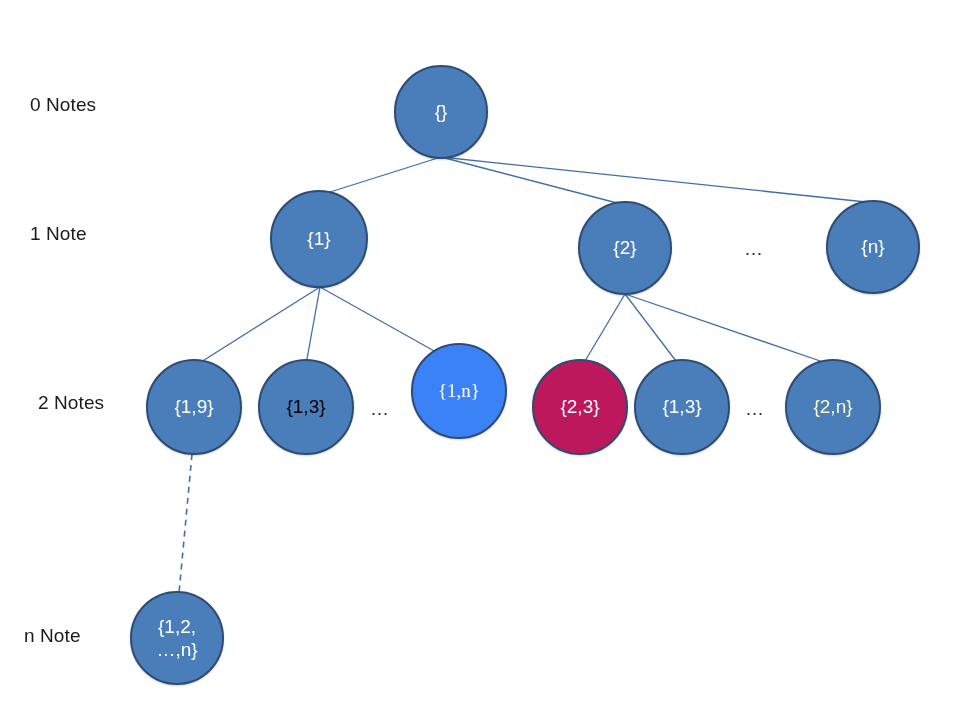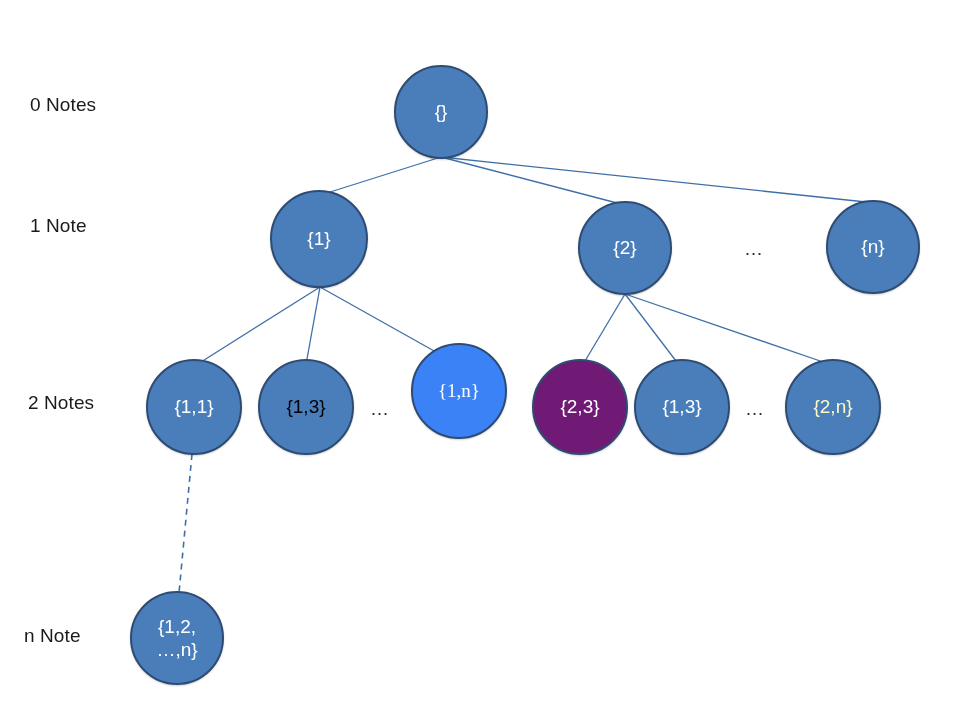--- a/index.html
+++ b/index.html
@@ -74,47 +74,47 @@
       <line x1="320" y1="240" x2="307" y2="312" stroke="#3F6FA8" stroke-width="1.3"></line>
       <line x1="320" y1="240" x2="452" y2="314" stroke="#3F6FA8" stroke-width="1.3"></line>
       <line x1="625" y1="247" x2="585" y2="314" stroke="#3F6FA8" stroke-width="1.3"></line>
       <line x1="625" y1="247" x2="676" y2="314" stroke="#3F6FA8" stroke-width="1.3"></line>
       <line x1="625" y1="247" x2="826" y2="316" stroke="#3F6FA8" stroke-width="1.3"></line>
       <line x1="192" y1="407" x2="179" y2="546" stroke="#3F6FA8" stroke-width="1.6" stroke-dasharray="6,5"></line>
     </svg>
 
   <div id="labels-layer">
       <div class="level-label" style="left: 30px; top: 47px;">0 Notes</div>
-      <div class="level-label" style="left: 30px; top: 168px;">1 Note</div>
-      <div class="level-label" style="left: 28px; top: 345px; text-align: center;">2 Notes</div>
+      <div class="level-label" style="left: 30px; top: 176px;">1 Note</div>
+      <div class="level-label" style="left: 38px; top: 345px; text-align: center;">2 Notes</div>
       <div class="level-label" style="left: 24px; top: 578px;">n Note</div>
     </div>
   <div id="nodes-layer">
       <div class="node" style="left: 394px; top: 18px; width: 94px; height: 94px; background: rgb(74, 126, 187); border-color: rgb(46, 75, 115); color: rgb(255, 255, 255);">
         <span class="node-label">{}</span>
       </div>
       <div class="node" style="left: 270px; top: 143px; width: 98px; height: 98px; background: rgb(74, 126, 187); border-color: rgb(46, 75, 115); color: rgb(255, 255, 255);">
         <span class="node-label">{1}</span>
       </div>
       <div class="node" style="left: 578px; top: 154px; width: 94px; height: 94px; background: rgb(74, 126, 187); border-color: rgb(46, 75, 115); color: rgb(255, 255, 255);">
         <span class="node-label">{2}</span>
       </div>
       <div class="node" style="left: 826px; top: 153px; width: 94px; height: 94px; background: rgb(74, 126, 187); border-color: rgb(46, 75, 115); color: rgb(255, 255, 255);">
         <span class="node-label">{n}</span>
       </div>
       <div class="node" style="left: 146px; top: 312px; width: 96px; height: 96px; background: rgb(74, 126, 187); border-color: rgb(46, 75, 115); color: rgb(255, 255, 255);">
-        <span class="node-label">{1,1}</span>
+        <span class="node-label">{1,9}</span>
       </div>
       <div class="node" style="left: 258px; top: 312px; width: 96px; height: 96px; background: rgb(74, 126, 187); border-color: rgb(46, 75, 115); color: #000000;">
         <span class="node-label">{1,3}</span>
       </div>
       <div class="node" style="left: 411px; top: 296px; width: 96px; height: 96px; background: #3b82f6; border-color: rgb(46, 75, 115); color: rgb(255, 255, 255); font-family: Liberation Serif, serif;">
         <span class="node-label">{1,n}</span>
       </div>
-      <div class="node" style="left: 532px; top: 312px; width: 96px; height: 96px; background: #701a75; border-color: rgb(46, 75, 115); color: rgb(255, 255, 255);">
+      <div class="node" style="left: 532px; top: 312px; width: 96px; height: 96px; background: #be185d; border-color: rgb(46, 75, 115); color: rgb(255, 255, 255);">
         <span class="node-label">{2,3}</span>
       </div>
       <div class="node" style="left: 634px; top: 312px; width: 96px; height: 96px; background: rgb(74, 126, 187); border-color: rgb(46, 75, 115); color: rgb(255, 255, 255);">
         <span class="node-label">{1,3}</span>
       </div>
       <div class="node" style="left: 785px; top: 312px; width: 96px; height: 96px; background: rgb(74, 126, 187); border-color: rgb(46, 75, 115); color: #fef9c3;">
         <span class="node-label">{2,n}</span>
       </div>
       <div class="node" style="left: 130px; top: 544px; width: 94px; height: 94px; background: rgb(74, 126, 187); border-color: rgb(46, 75, 115); color: #ffffff;">
         <span class="node-label">{1,2,

